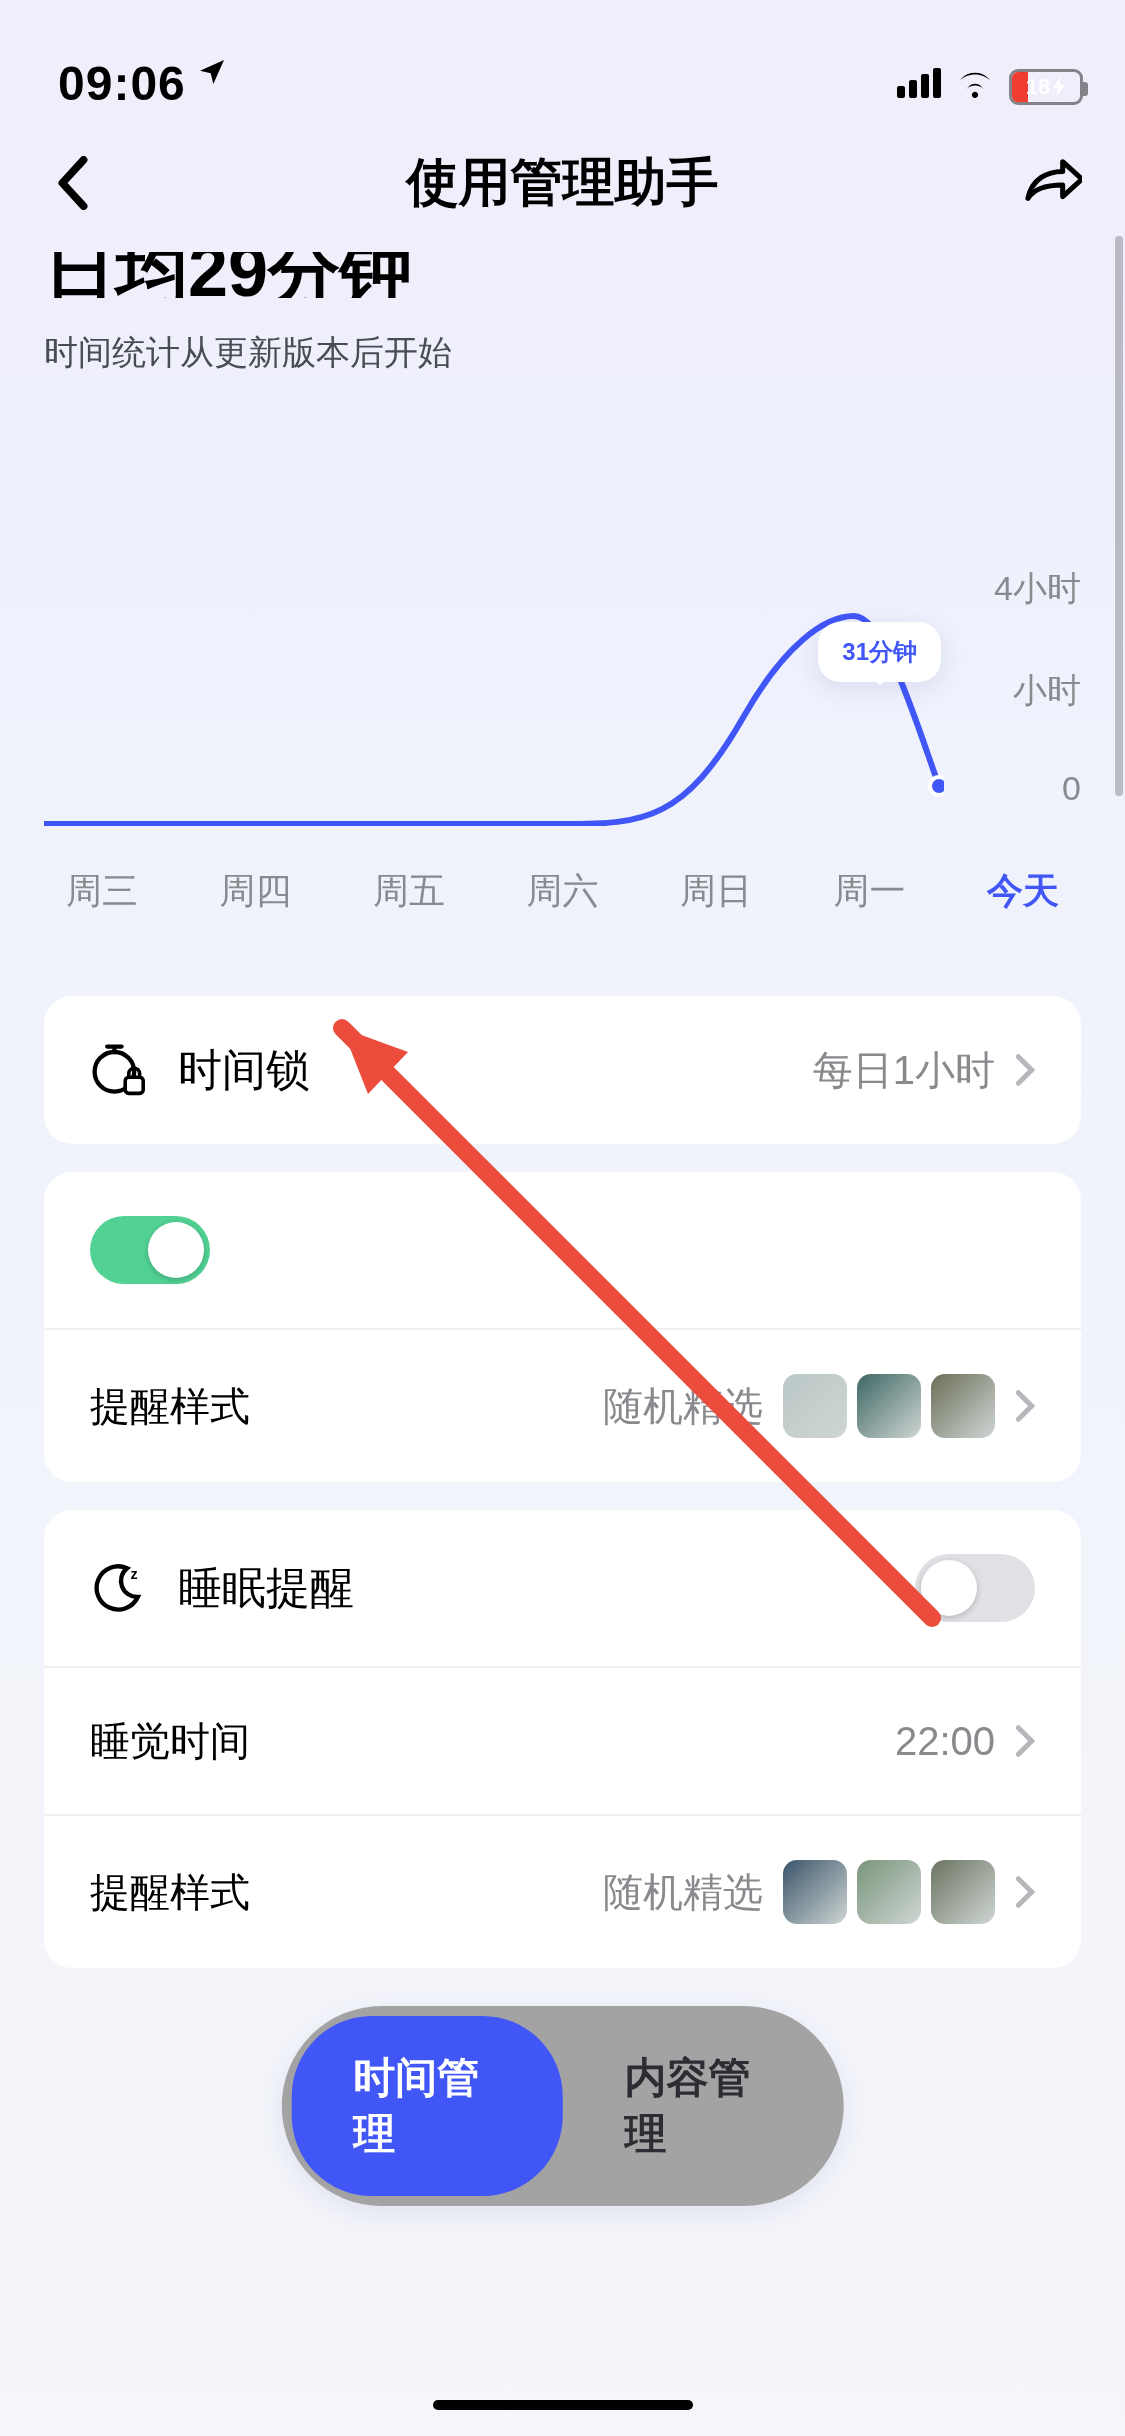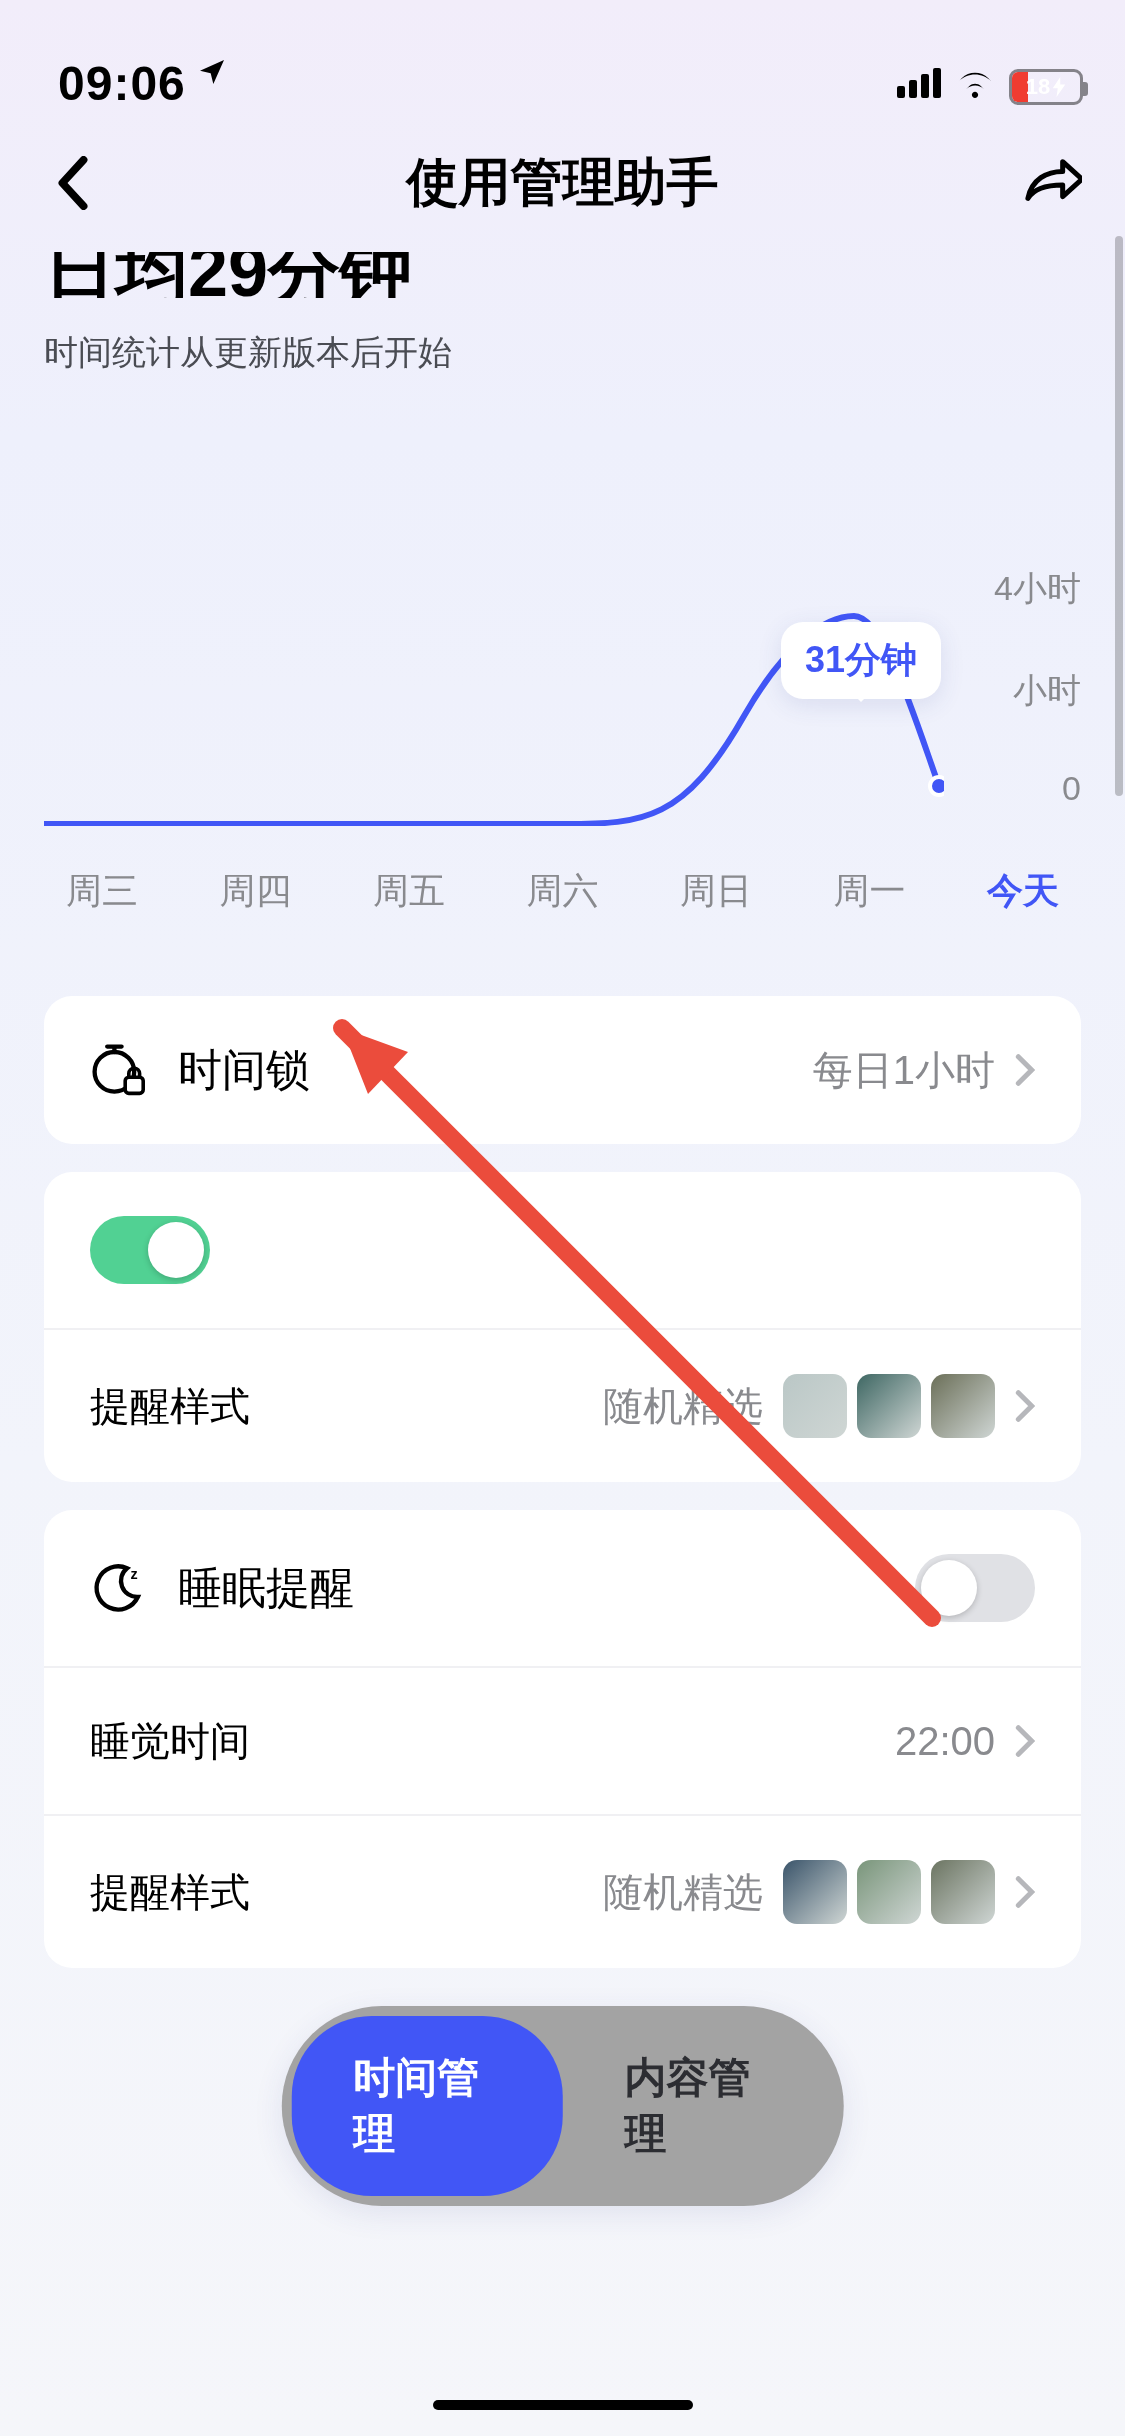--- a/index.html
+++ b/index.html
@@ -90,21 +90,21 @@
   }
   .summary-sub { font-size: 34px; color: #4a4c53; margin-top: 16px; }
 
   
   .chart-wrap { position: relative; height: 500px; margin-top: 40px; padding: 0 44px 0 44px; }
   .y-labels { position:absolute; right: 44px; top: 150px; bottom: 108px; display:flex; flex-direction:column; justify-content:space-between; align-items:flex-end; font-size: 34px; color: var(--text-light); }
   .chart-svg { position:absolute; left:44px; right: 170px; top: 170px; height: 240px; }
   .tooltip {
     position: absolute; top: 206px; right: 184px;
     background: #fff; border-radius: 22px;
-    padding: 14px 24px; font-size: 36px; font-weight: 600;
+    padding: 14px 24px; font-size: 24px; font-weight: 600;
     color: var(--accent);
     box-shadow: 0 6px 24px rgba(60,70,150,0.12);
   }
   .tooltip::after {
     content: ""; position: absolute; bottom: -14px; left: 50%;
     transform: translateX(-50%);
     border: 11px solid transparent; border-top-color: #fff;
   }
   .x-axis {
     position:absolute; left:44px; right:44px; bottom: 0;

